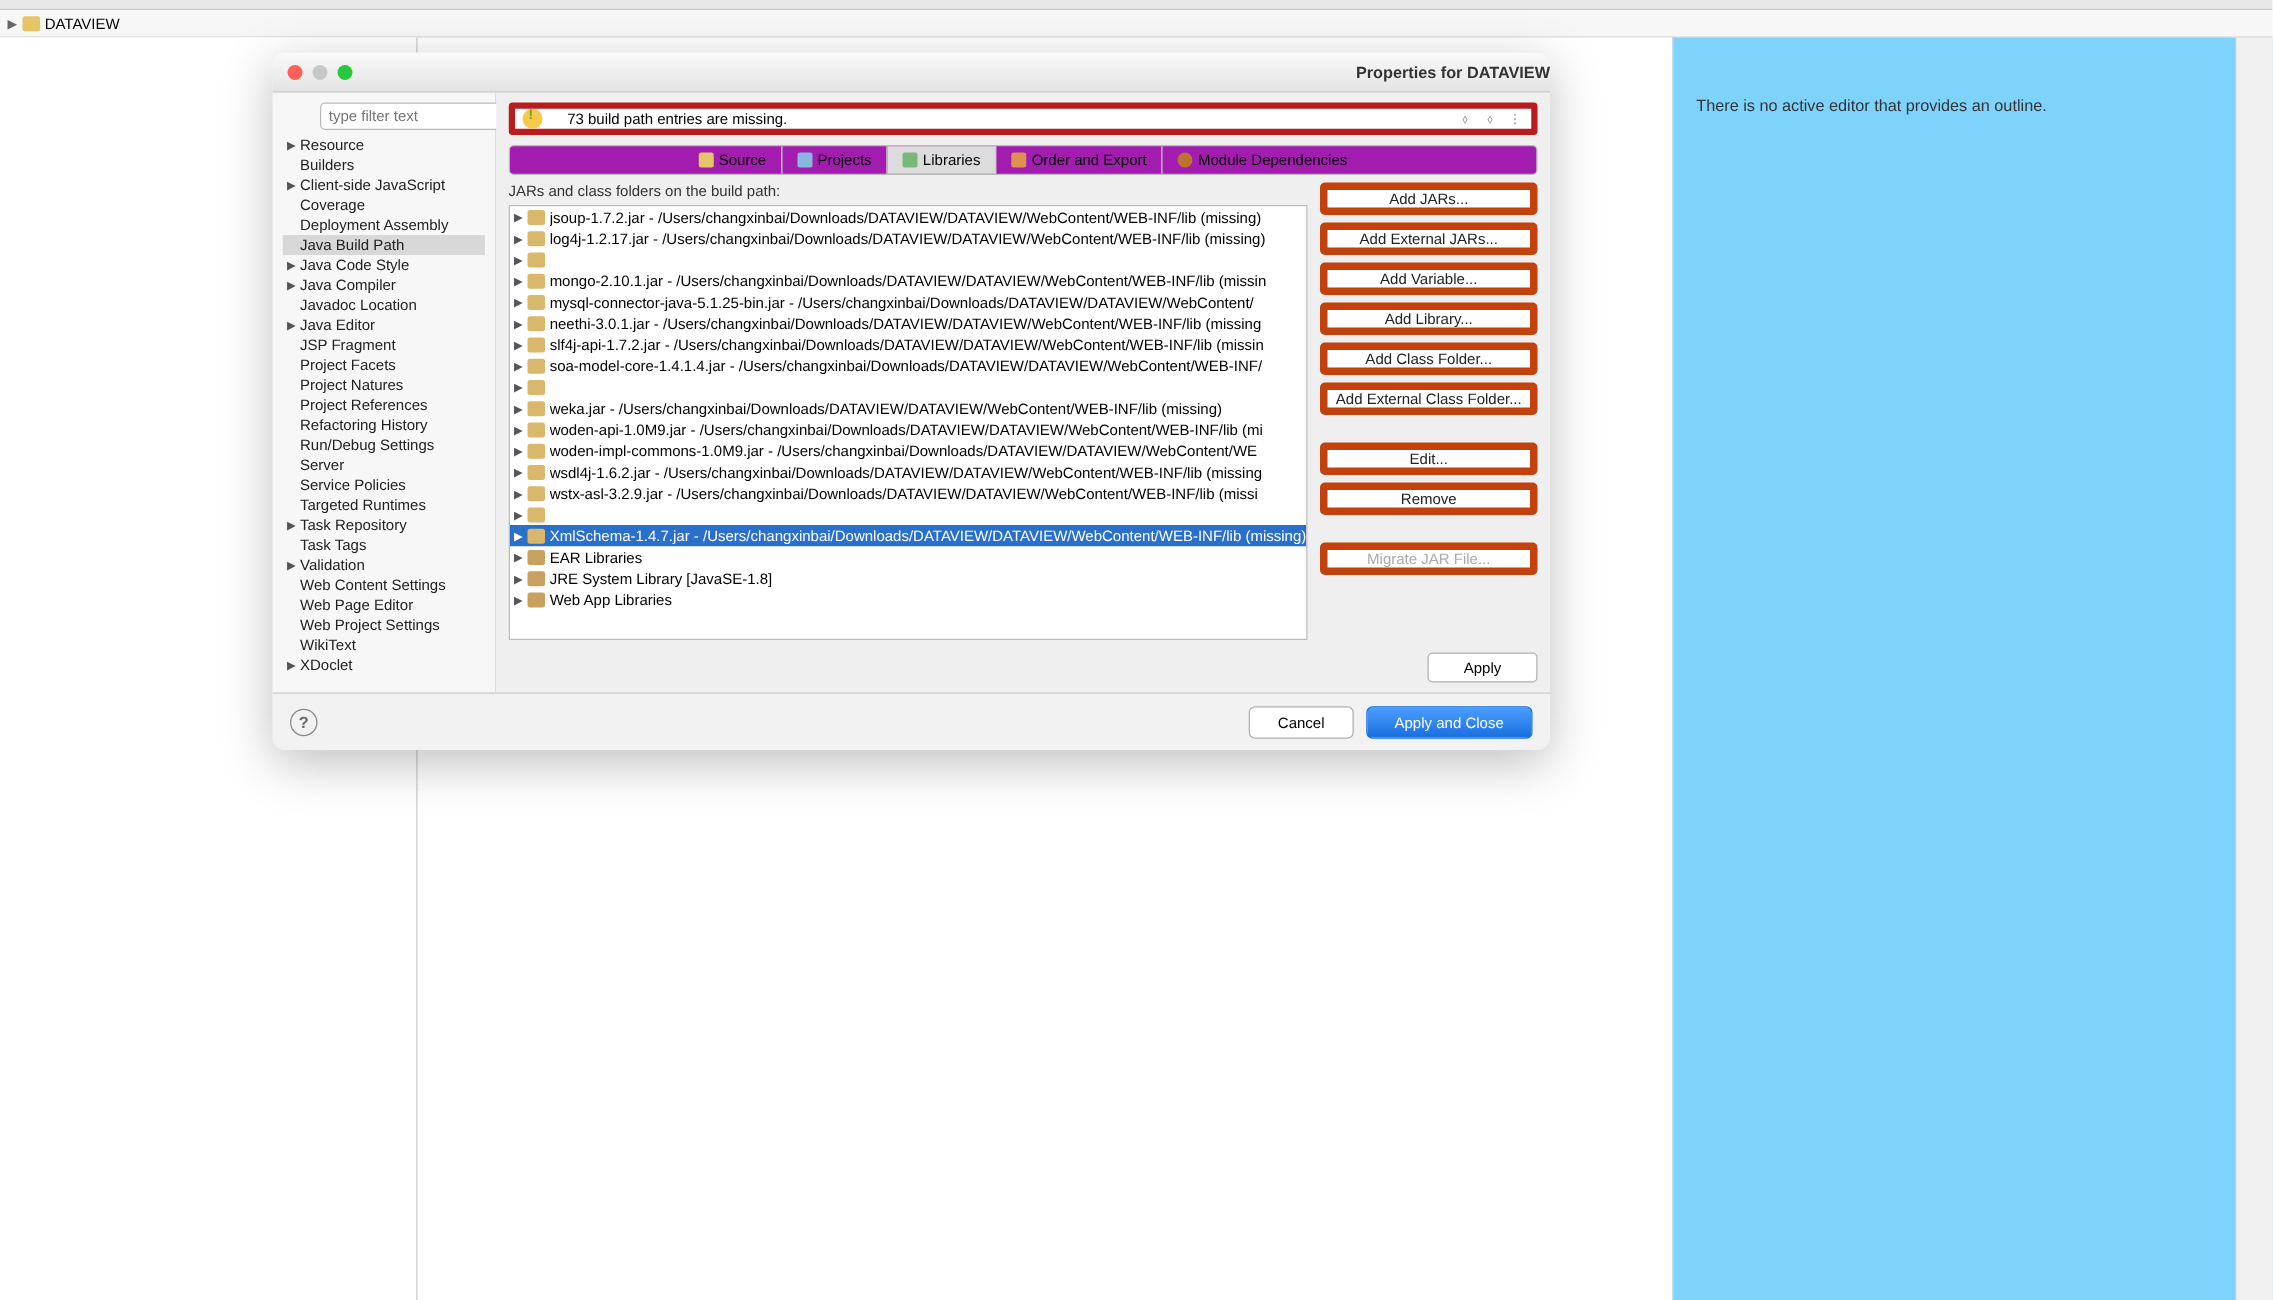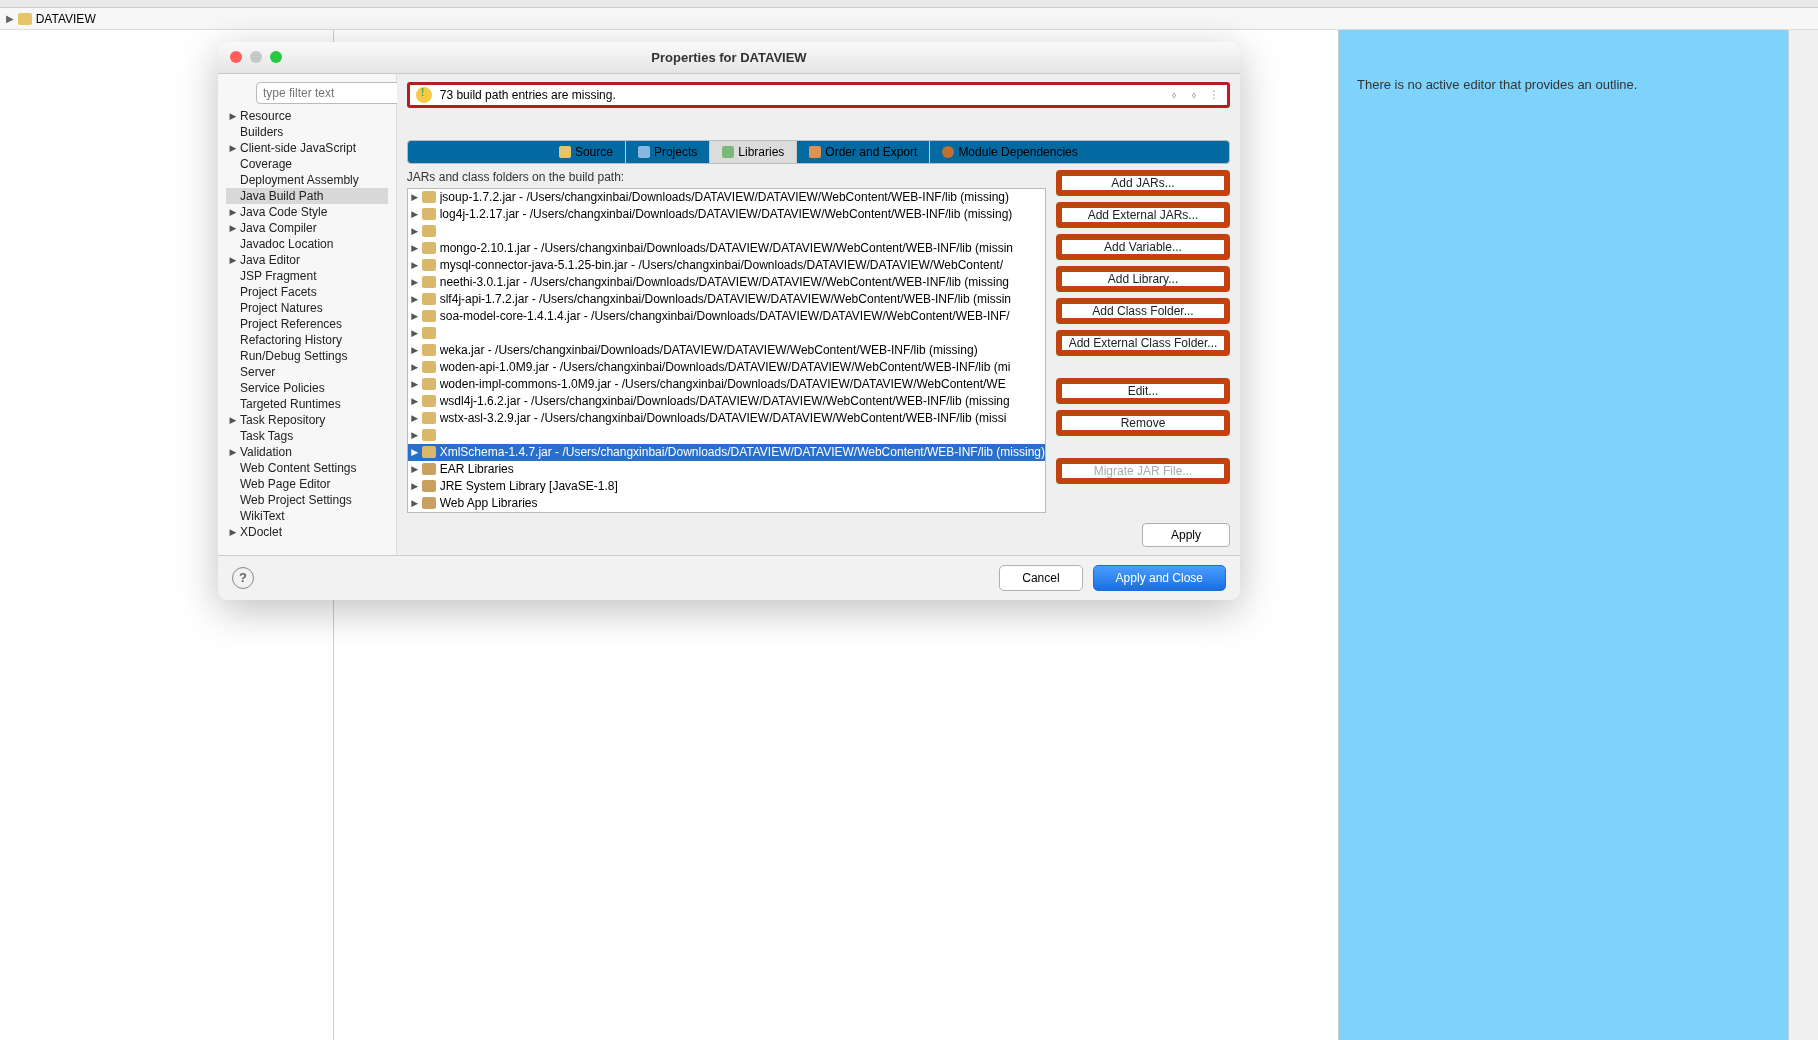--- a/index.html
+++ b/index.html
@@ -15,40 +15,40 @@
 .ide-rightbar { position: absolute; right: 0; top: 30px; width: 30px; bottom: 0; background: #f0f0f0; border-left: 1px solid #ccc; }
 .outline-text { color: #333; line-height: 1.4; font-size: 13px; padding: 36px 8px 0 8px; }
 
 .dialog { position: absolute; left: 218px; top: 42px; width: 1022px; height: 558px; background: #f2f2f2; border-radius: 10px; box-shadow: 0 10px 40px rgba(0,0,0,0.25); display: flex; flex-direction: column; overflow: hidden; }
 .titlebar { height: 32px; display: flex; align-items: center; position: relative; background: linear-gradient(#fafafa,#e4e4e4); border-bottom: 1px solid #c8c8c8; }
 .traffic { display: flex; gap: 8px; padding-left: 12px; }
 .traffic span { width: 12px; height: 12px; border-radius: 50%; }
 .tl-close { background: #ff5f57; }
 .tl-min { background: #c7c7c7; }
 .tl-max { background: #28c840; }
-.titlebar-title { position: absolute; left: 0; right: 0; text-align: center; font-weight: 600; color: #333; font-size: 13px; }
+.titlebar-title { position: absolute; left: 0; right: 0; text-align: right; font-weight: 600; color: #333; font-size: 13px; }
 
 .dialog-body { flex: 1; display: flex; }
 .sidebar { width: 186px; background: #f7f7f7; border-right: 1px solid #ddd; padding: 8px; display: flex; flex-direction: column; }
 .filter-input { width: 100%; height: 22px; border: 1px solid #bbb; border-radius: 4px; padding: 2px 6px; background: #fff; color: #999; margin-bottom: 4px; margin-left: 30px; }
 .tree { overflow-y: auto; }
 .tree-item { display: flex; align-items: center; height: 16px; cursor: default; padding-left: 2px; color: #222; }
 .tree-item .arrow { width: 10px; font-size: 9px; color: #555; text-align: center; }
 .tree-item.noarrow .arrow { visibility: hidden; }
 .tree-item.selected { background: #d8d8d8; }
 .tree-item span.label { padding-left: 2px; }
 
 .main { flex: 1; display: flex; flex-direction: column; padding: 8px 10px; background: #efefef; }
-.alert-row { display: flex; align-items: center; gap: 8px; height: 26px; background: #fff; border: 3px solid #b91c1c; border-radius: 3px; padding: 0 6px; margin-bottom: 8px; justify-content: center; }
+.alert-row { display: flex; align-items: center; gap: 20px; height: 26px; background: #fff; border: 5px solid #b91c1c; border-radius: 3px; padding: 0 6px; margin-bottom: 8px; justify-content: center; }
 .alert-icon { width: 16px; height: 16px; background: #f7c948; border-radius: 50%; position: relative; }
 .alert-icon::after { content: "!"; position: absolute; left: 5px; top: -1px; font-weight: bold; color: #5a4; font-size: 11px; }
 .alert-nav { margin-left: auto; display: flex; gap: 6px; align-items: center; }
 .alert-nav span { width: 14px; height: 14px; display: flex; align-items: center; justify-content: center; color: #888; font-size: 10px; }
 
-.tabs { display: flex; justify-content: center; gap: 0; height: 24px; border: 1px solid #bbb; border-radius: 4px; background: #0369a1; margin-bottom: 6px; margin-top: 24px; }
+.tabs { display: flex; justify-content: center; gap: 0; height: 24px; border: 1px solid #bbb; border-radius: 4px; background: #a21caf; margin-bottom: 6px; }
 .tab { display: flex; align-items: center; gap: 4px; padding: 0 12px; border-right: 1px solid #ccc; cursor: default; }
 .tab:last-child { border-right: none; }
 .tab.active { background: #dcdcdc; }
 .tab-icon { width: 12px; height: 12px; border-radius: 2px; }
 .ti-src { background: #e8c468; }
 .ti-proj { background: #88b8e0; }
 .ti-lib { background: #7ab87a; }
 .ti-order { background: #e09050; }
 .ti-mod { background: #c07030; border-radius: 50%; }
 

